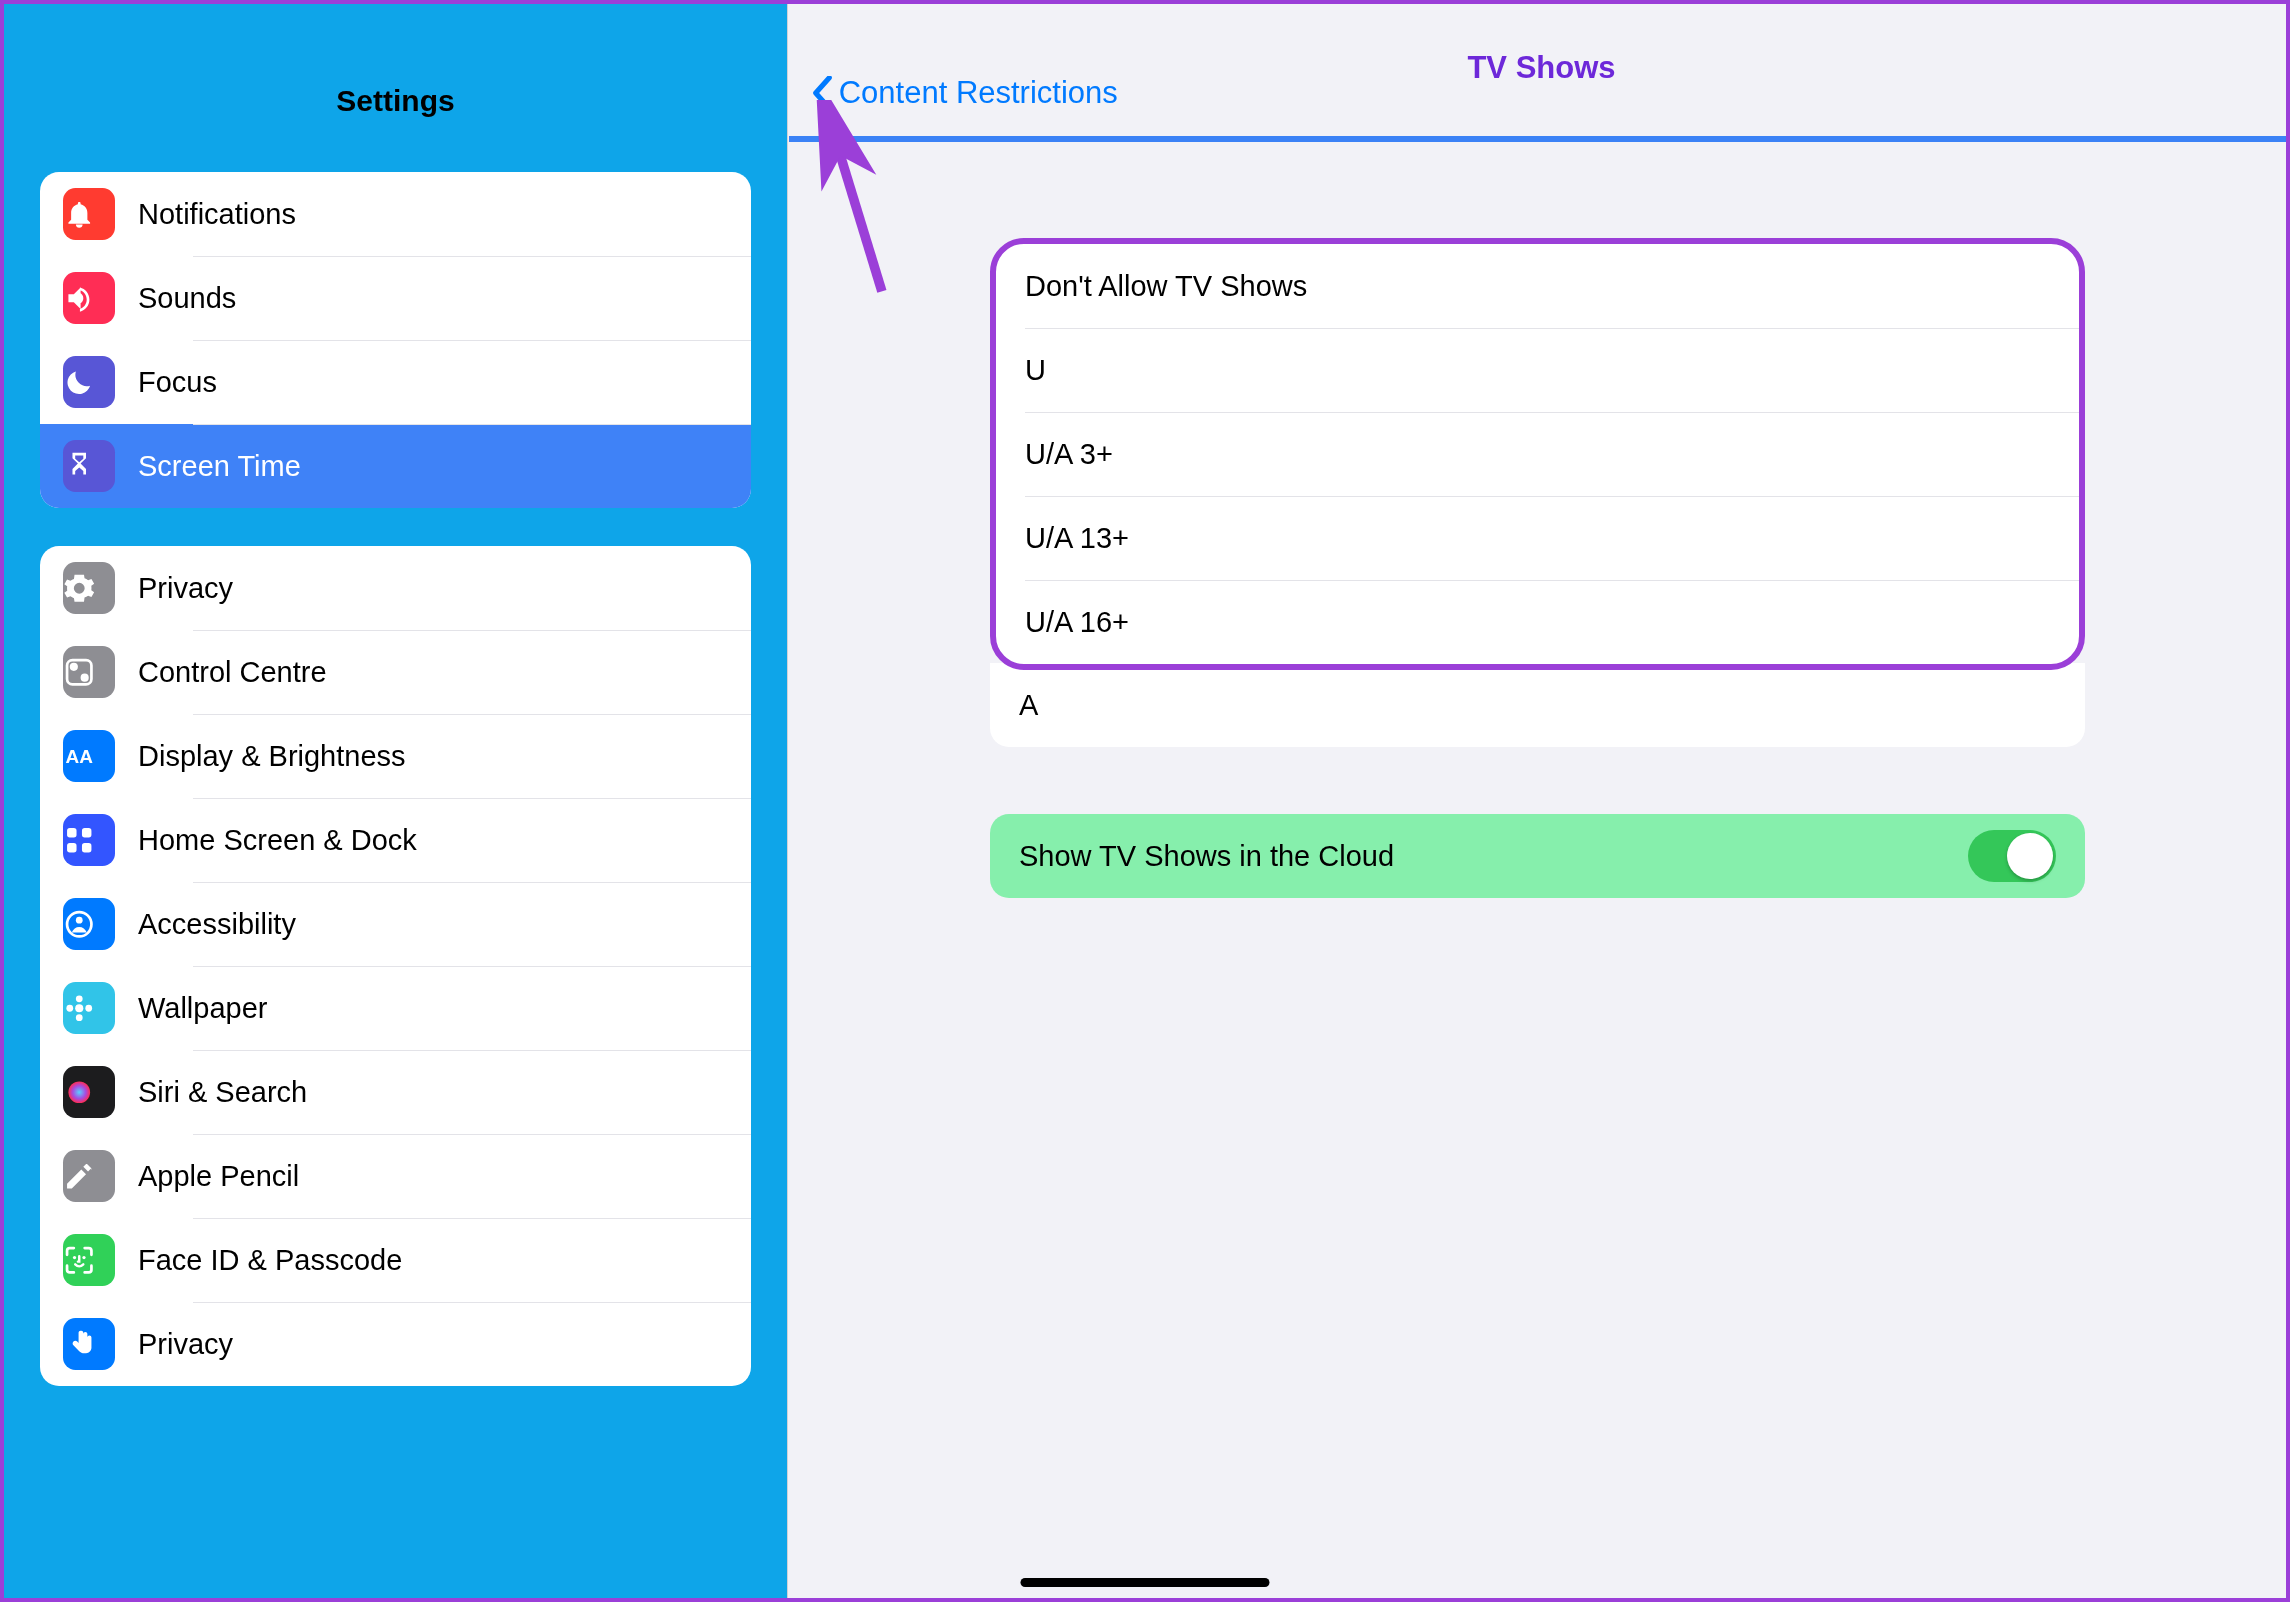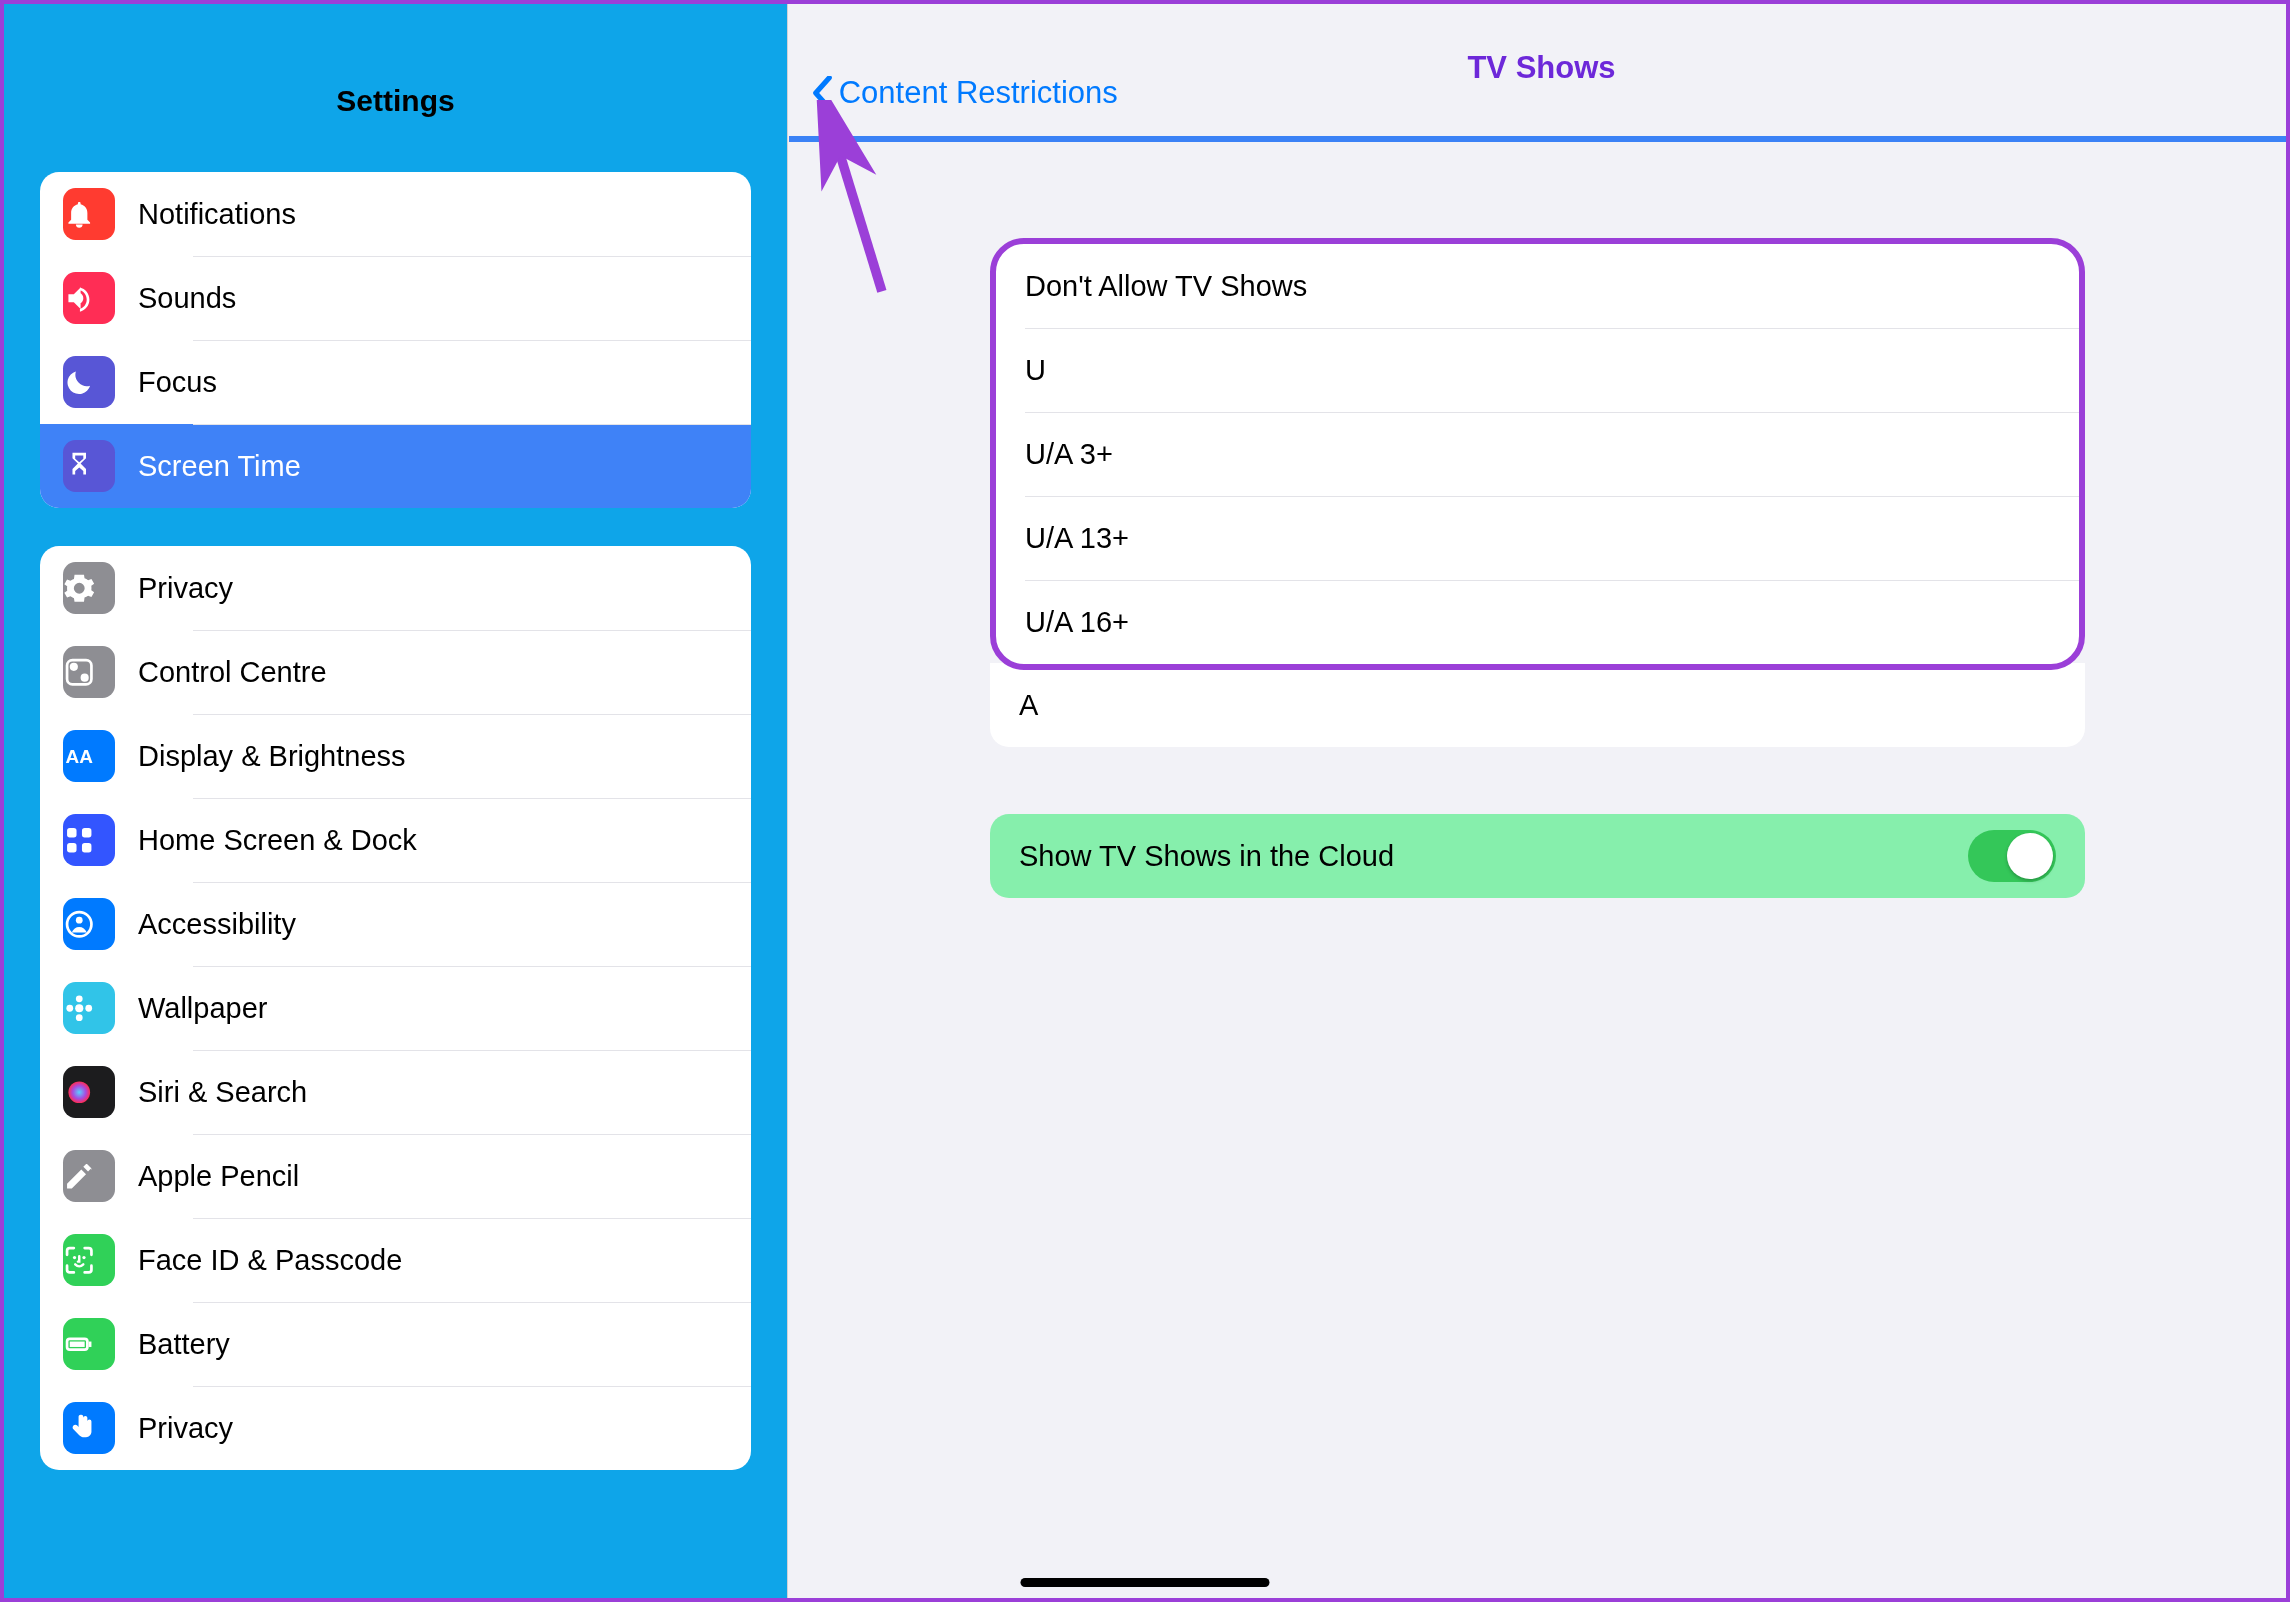--- a/index.html
+++ b/index.html
@@ -310,30 +310,20 @@
               <svg viewBox="0 0 24 24">
                 <path fill="none" stroke="#fff" stroke-width="2" stroke-linecap="round" d="M3 8V5c0-1.1.9-2 2-2h3M21 8V5c0-1.1-.9-2-2-2h-3M3 16v3c0 1.1.9 2 2 2h3M21 16v3c0 1.1-.9 2-2 2h-3"></path>
                 <circle cx="8.5" cy="10" r="1.2" fill="#fff"></circle>
                 <circle cx="15.5" cy="10" r="1.2" fill="#fff"></circle>
                 <path fill="none" stroke="#fff" stroke-width="1.8" stroke-linecap="round" d="M9 15c1 1 2 1.5 3 1.5s2-.5 3-1.5M12 9v4h-1"></path>
               </svg>
             </div>
             <div class="row-label">Face ID &amp; Passcode</div>
           </div>
           <div class="row sep">
-            <div class="row-icon" style="background: rgb(48, 209, 88);">
-              <svg viewBox="0 0 24 24">
-                <rect x="3" y="8" width="15" height="8" rx="2" fill="none" stroke="#fff" stroke-width="2"></rect>
-                <rect x="19" y="10" width="2" height="4" fill="#fff"></rect>
-                <rect x="5" y="10" width="11" height="4" fill="#fff"></rect>
-              </svg>
-            </div>
-            <div class="row-label">Battery</div>
-          </div>
-          <div class="row sep">
             <div class="row-icon" style="background: rgb(0, 122, 255);">
               <svg viewBox="0 0 24 24">
                 <path fill="#fff" d="M13 2c-.8 0-1.5.7-1.5 1.5V11l-1-1c-.8-.8-2-.8-2.8 0s-.8 2 0 2.8l4.3 4.3c.9.9 2.2 1.5 3.5 1.5H17c2.2 0 4-1.8 4-4V7c0-.8-.7-1.5-1.5-1.5S18 6.2 18 7V4.5C18 3.7 17.3 3 16.5 3S15 3.7 15 4.5V3.5C15 2.7 14.3 2 13.5 2H13z"></path>
               </svg>
             </div>
             <div class="row-label">Privacy</div>
           </div>
         </div>
       </div>
   </div>

